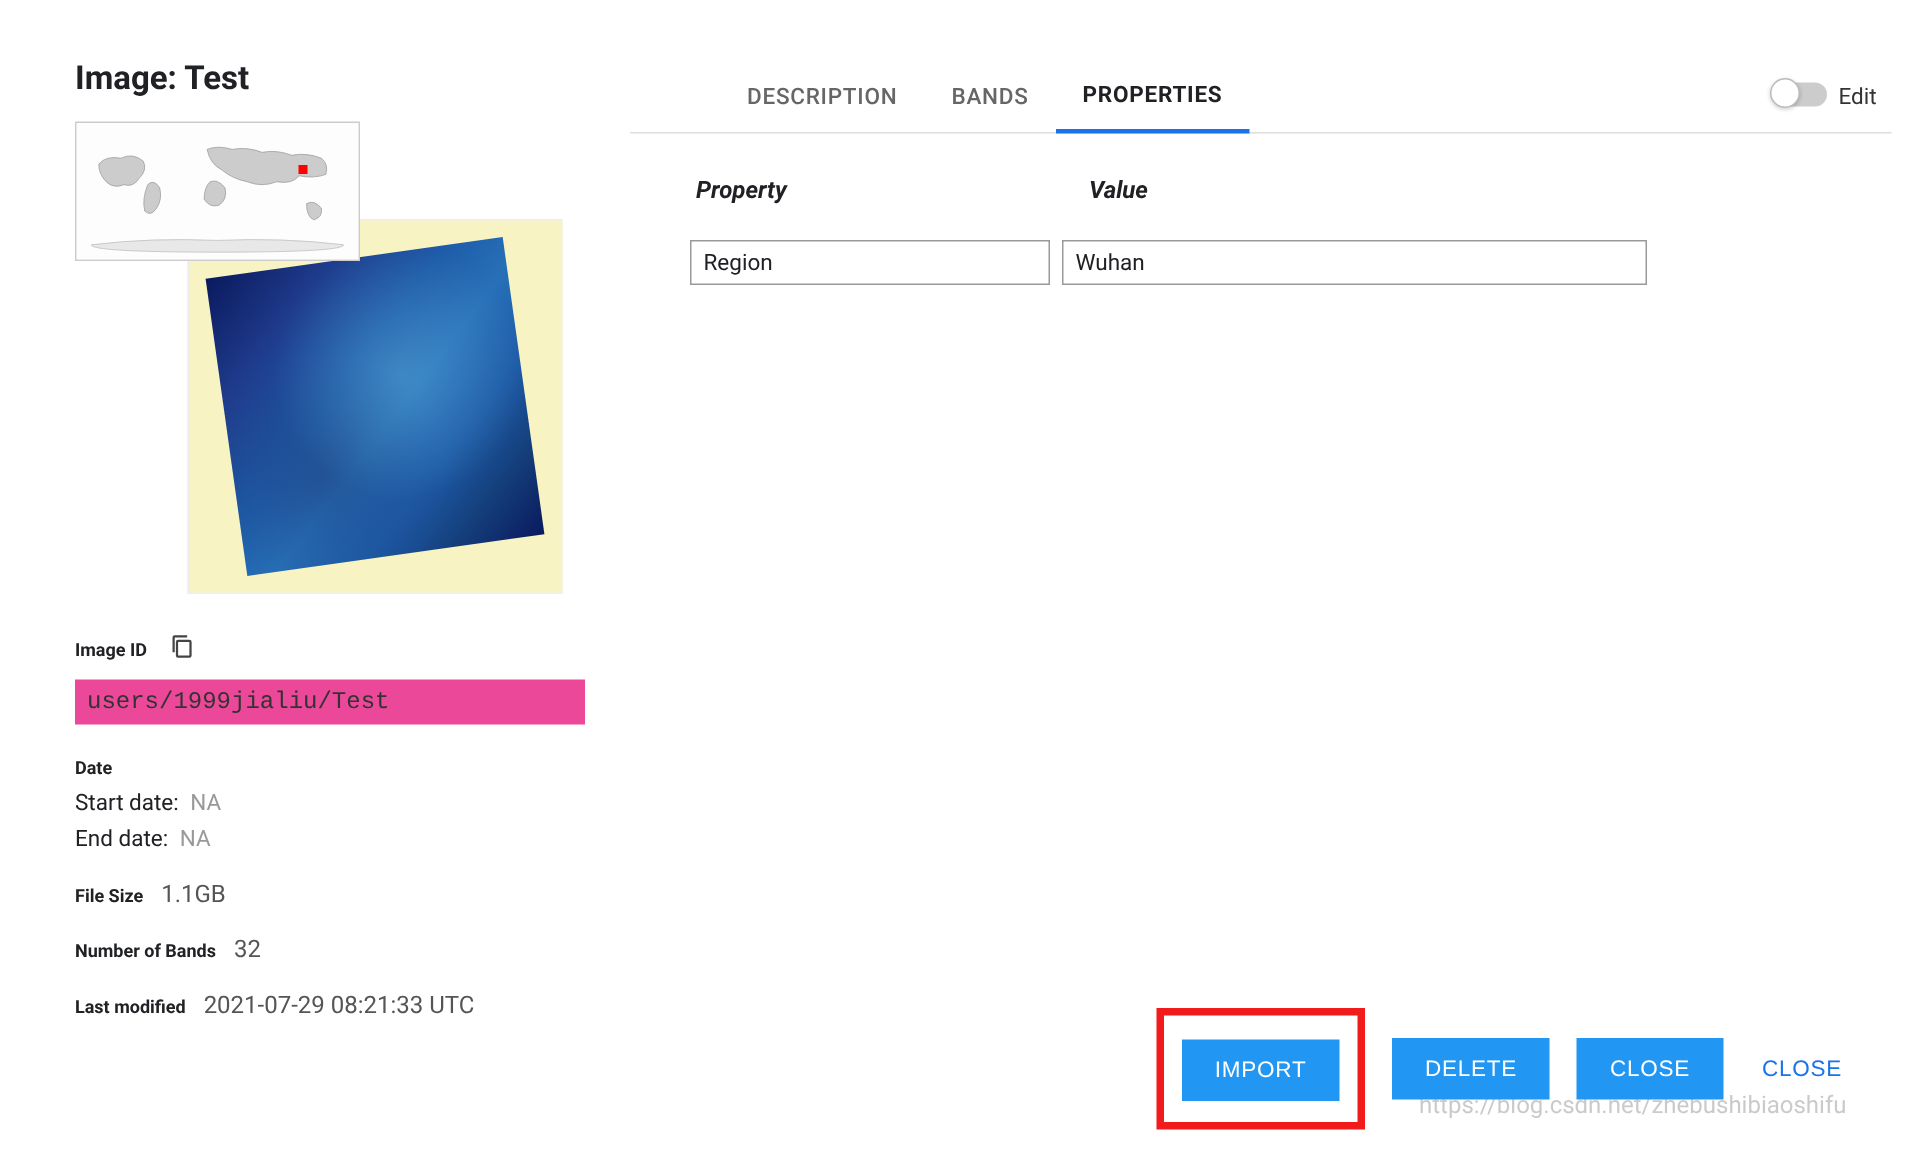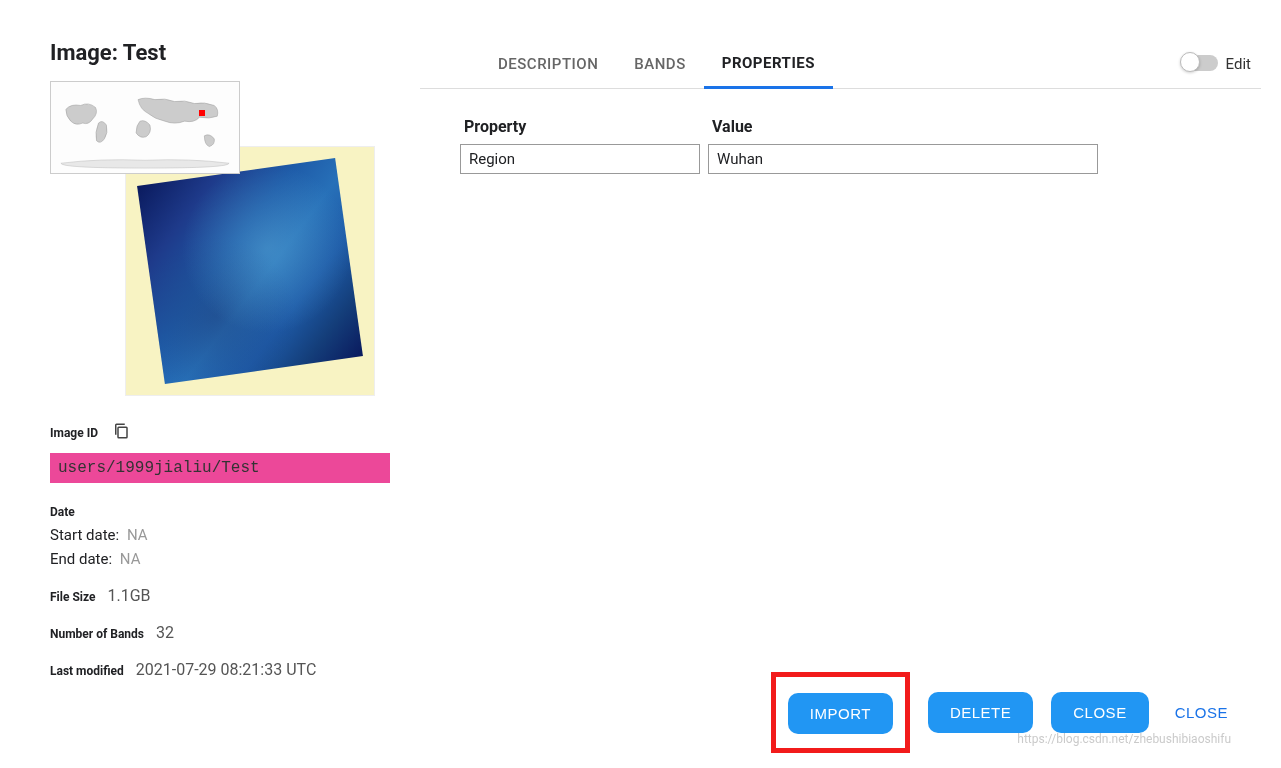--- a/index.html
+++ b/index.html
@@ -31,35 +31,35 @@
     .tabs-row { display: flex; align-items: center; border-bottom: 1px solid #ddd; padding-left: 60px; }
     .tab { padding: 14px 18px; font-size: 15px; font-weight: 500; color: #666; letter-spacing: 0.5px; cursor: pointer; }
     .tab.active { color: #202124; font-weight: 700; border-bottom: 3px solid #1a73e8; margin-bottom: -1px; }
     .tabs-spacer { flex: 1; }
     .edit-toggle { display: flex; gap: 8px; padding-right: 10px; }
     .toggle-switch { width: 36px; height: 16px; background: #ccc; border-radius: 10px; position: relative; cursor: pointer; }
     .toggle-knob { width: 20px; height: 20px; background: #fff; border: 1px solid #bbb; border-radius: 50%; position: absolute; top: -3px; left: -2px; box-shadow: 0 1px 3px rgba(0,0,0,0.2); }
     .edit-label { font-size: 15px; color: #333; }
     
     .properties-content { padding: 28px 40px; }
-    .prop-headers { display: flex; gap: 52px; margin-bottom: 8px; }
+    .prop-headers { display: flex; gap: 66px; margin-bottom: 24px; font-style: italic; }
     .prop-header { font-size: 16px; font-weight: 700; }
     .prop-header:first-child { width: 200px; padding-left: 4px; }
     .prop-row { display: flex; gap: 8px; }
     .prop-cell { border: 1px solid #999; padding: 5px 8px; font-size: 15px; }
     .prop-key { width: 240px; }
     .prop-val { width: 390px; }
     
     .button-bar { position: absolute; bottom: 15px; right: 45px; display: flex; gap: 18px; align-items: center; }
     .btn { padding: 12px 22px; font-size: 15px; font-weight: 500; border: none; cursor: pointer; letter-spacing: 0.5px; }
-    .btn-primary { background: #2196f3; color: #fff; border-radius: 10px; }
+    .btn-primary { background: #2196f3; color: #fff; }
     .btn-text { background: transparent; color: #1a73e8; padding: 12px 8px; }
     .import-highlight { border: 5px solid #f21b1b; padding: 16px 12px 14px 12px; display: inline-block; }
     
-    .watermark { position: absolute; bottom: 22px; right: 50px; font-size: 12px; color: rgba(150,150,150,0.5); z-index: 0; pointer-events: none; }
+    .watermark { position: absolute; bottom: 22px; right: 50px; font-size: 16px; color: rgba(150,150,150,0.5); z-index: 0; pointer-events: none; }
   </style>
 </head>
 <body>
 
 <div class="container">
   <div class="left-panel">
     <div class="title">Image: Test</div>
 
     <div class="preview-area">
       <div class="minimap">

